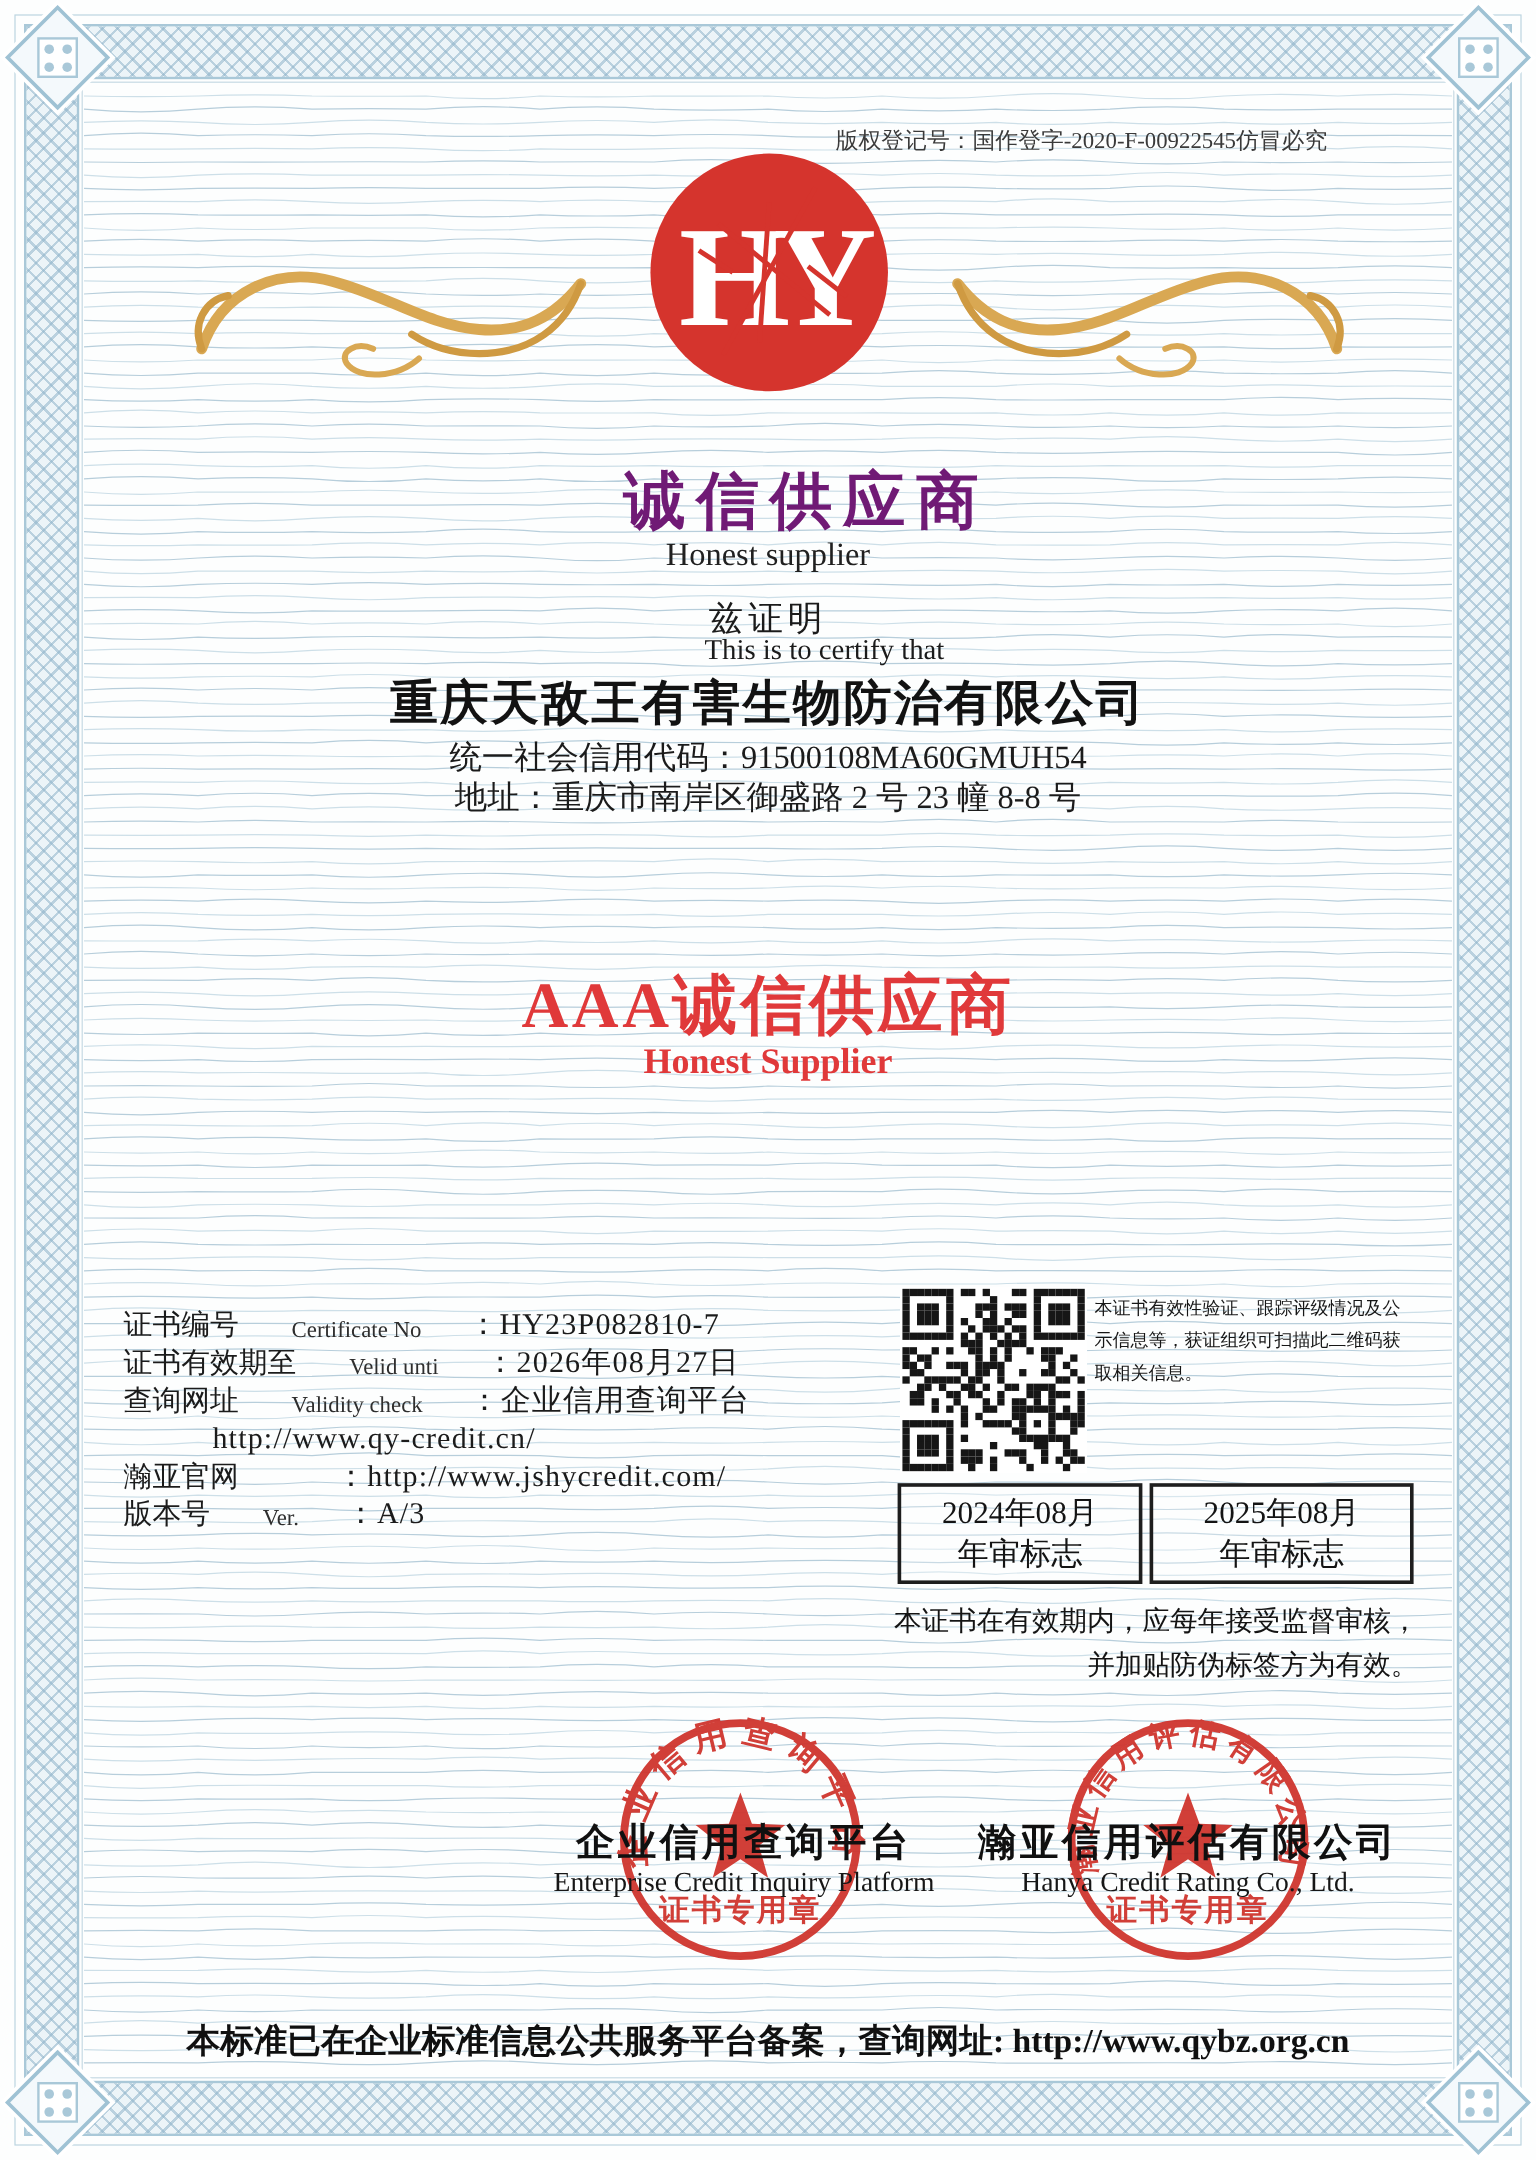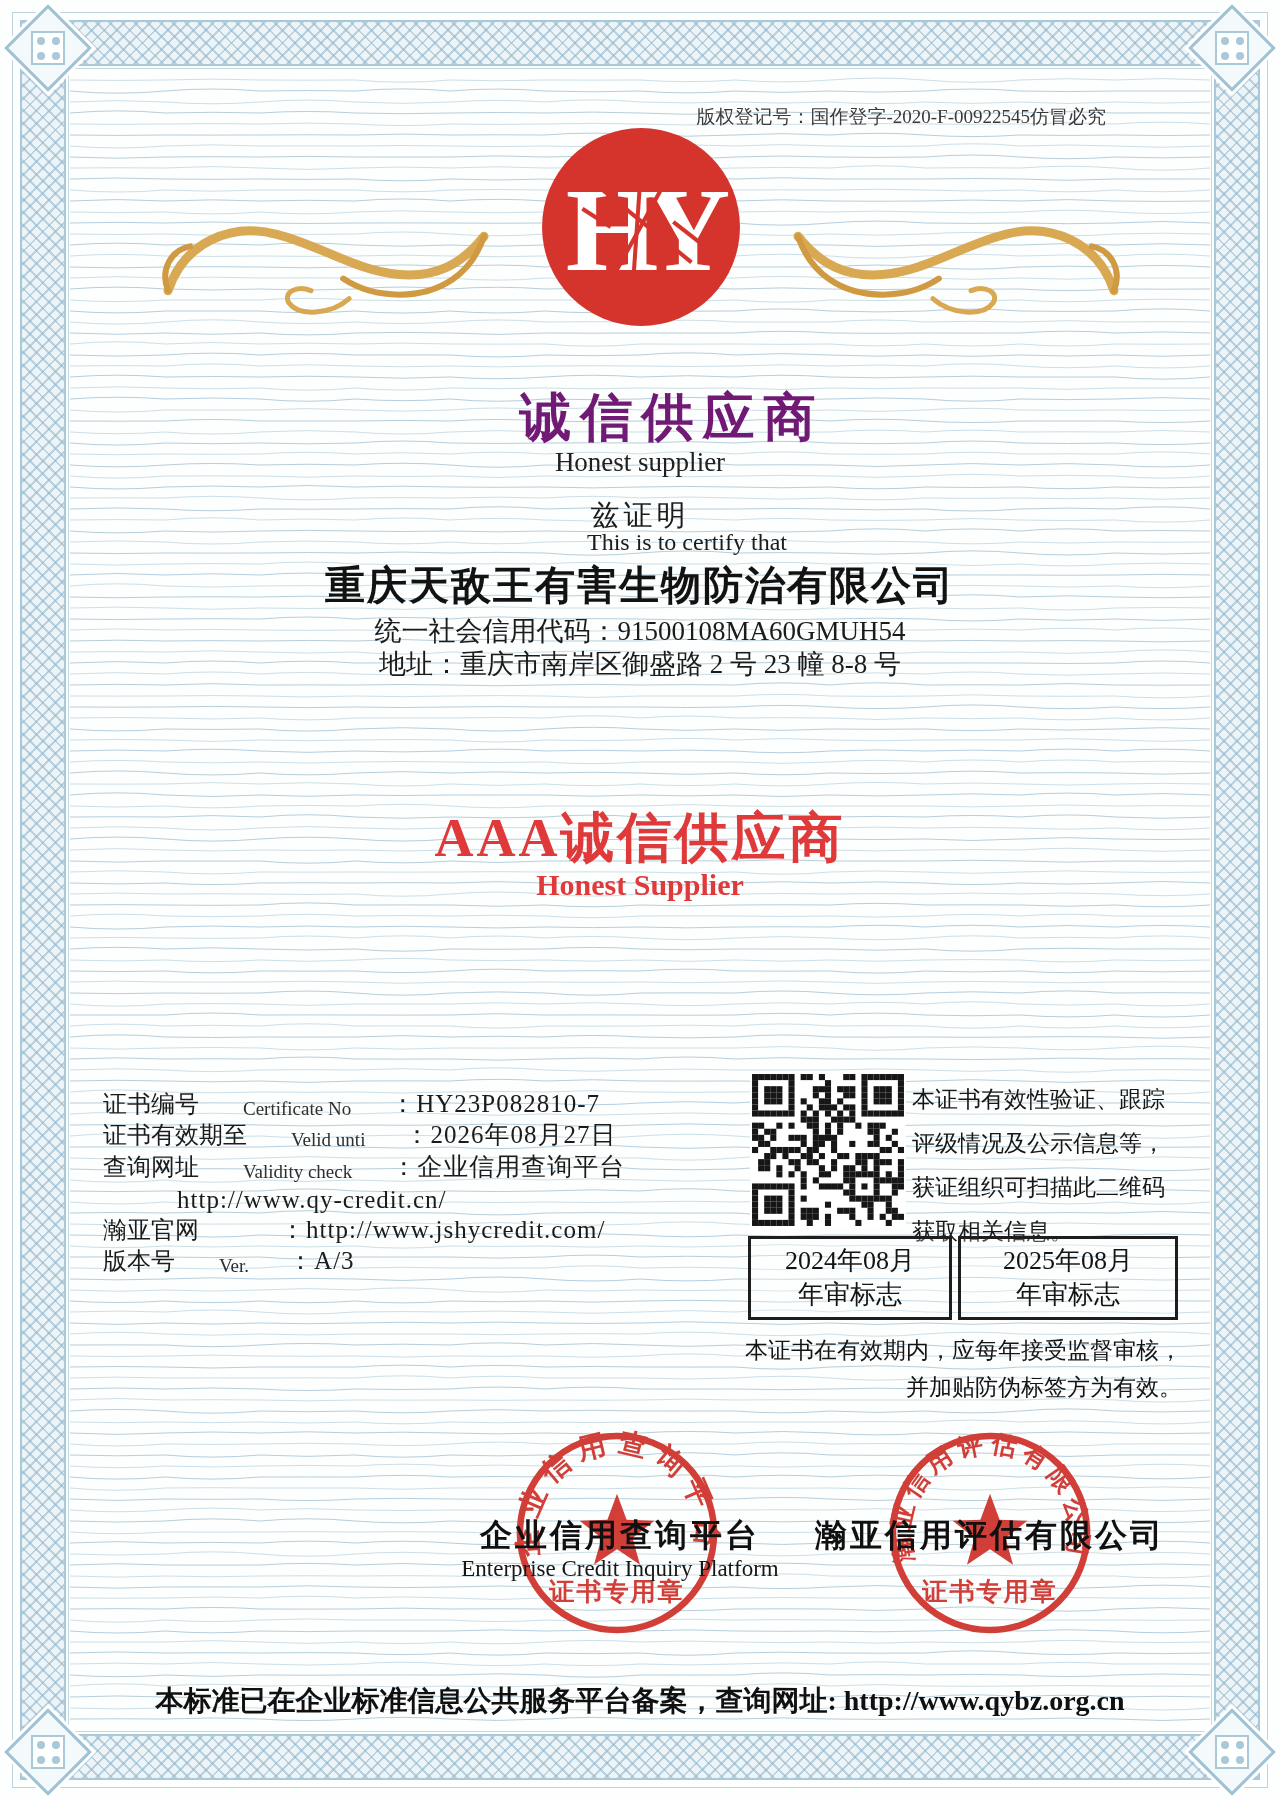--- a/index.html
+++ b/index.html
@@ -42,21 +42,21 @@
   .award-zh{top:802px;font-size:54px;font-weight:700;letter-spacing:3px;}
   .award-en{top:868px;font-size:30px;font-weight:600;}
   
   .details{position:absolute;left:103px;top:1088px;z-index:5;}
   .dline{height:31.5px;display:flex;align-items:flex-end;white-space:nowrap;gap:37px;}
   .dzh{font-size:24px;margin-right:7px;} .dzh:empty{margin-right:0;}
   .den{font-size:19px;color:#2e2e2e;margin-right:2px;} .den:empty{margin-right:0;}
   .dval{font-size:25px;letter-spacing:1px;}
   
   .qr{position:absolute;left:750px;top:1072px;width:156px;height:156px;z-index:5;}
-  .qr-note{position:absolute;left:912px;top:1078px;width:262px;font-size:23px;line-height:44px;
+  .qr-note{position:absolute;left:912px;top:1078px;width:262px;font-size:15px;line-height:27px;
            text-align:left;color:#161616;z-index:5;}
   .badge{position:absolute;top:1236px;height:78px;border:3px solid #1e1e1e;z-index:5;
          display:flex;flex-direction:column;align-items:center;justify-content:center;
          font-size:26px;line-height:34px;color:#141414;background:rgba(255,255,255,.25);}
   .badge1{left:748px;width:198px;align-items:center;} .badge2{left:958px;width:214px;}
   .review-note{position:absolute;right:98px;top:1332px;text-align:right;font-size:23px;
                line-height:37px;color:#141414;z-index:5;}
   
   .seal{position:absolute;top:1421px;width:224px;height:224px;z-index:4;opacity:.95;}
   .seal1{left:505px;} .seal2{left:878px;}
@@ -677,16 +677,17 @@
     <polygon fill="#cf352e" transform="translate(120,120)" points="0,-42 10.3,-14.2 40,-13 16.6,5.4 24.7,34 0,17.5 -24.7,34 -16.6,5.4 -40,-13 -10.3,-14.2"></polygon>
     <text font-size="27" font-weight="bold" fill="#cf352e" letter-spacing="6">
       <textPath href="#arc1" startOffset="50%" text-anchor="middle">瀚亚信用评估有限公司</textPath>
     </text>
     <text x="120" y="192" text-anchor="middle" font-size="27" font-weight="bold" fill="#cf352e" letter-spacing="2">证书专用章</text>
   </svg>
 
   <div class="issuer iss1 iss-zh">企业信用查询平台</div>
   <div class="issuer iss1 iss-en">Enterprise Credit Inquiry Platform</div>
   <div class="issuer iss2 iss-zh">瀚亚信用评估有限公司</div>
+  <div class="issuer iss2 iss-en">Hanya Credit Rating Co., Ltd.</div>
 
   <div class="ctext footer-note">本标准已在企业标准信息公共服务平台备案，查询网址: http://www.qybz.org.cn</div>
 
 </div>
 
 </body></html>

